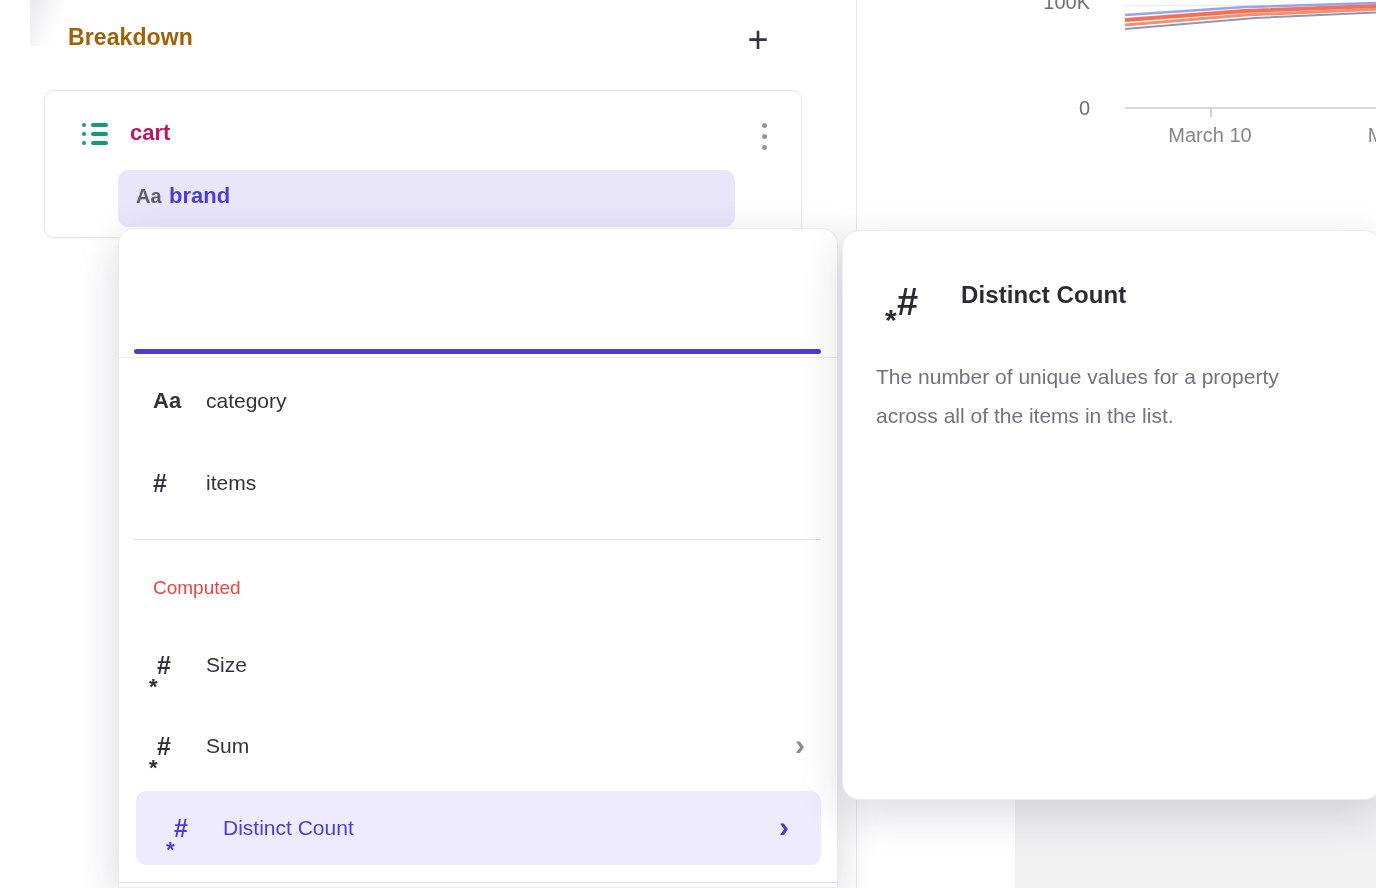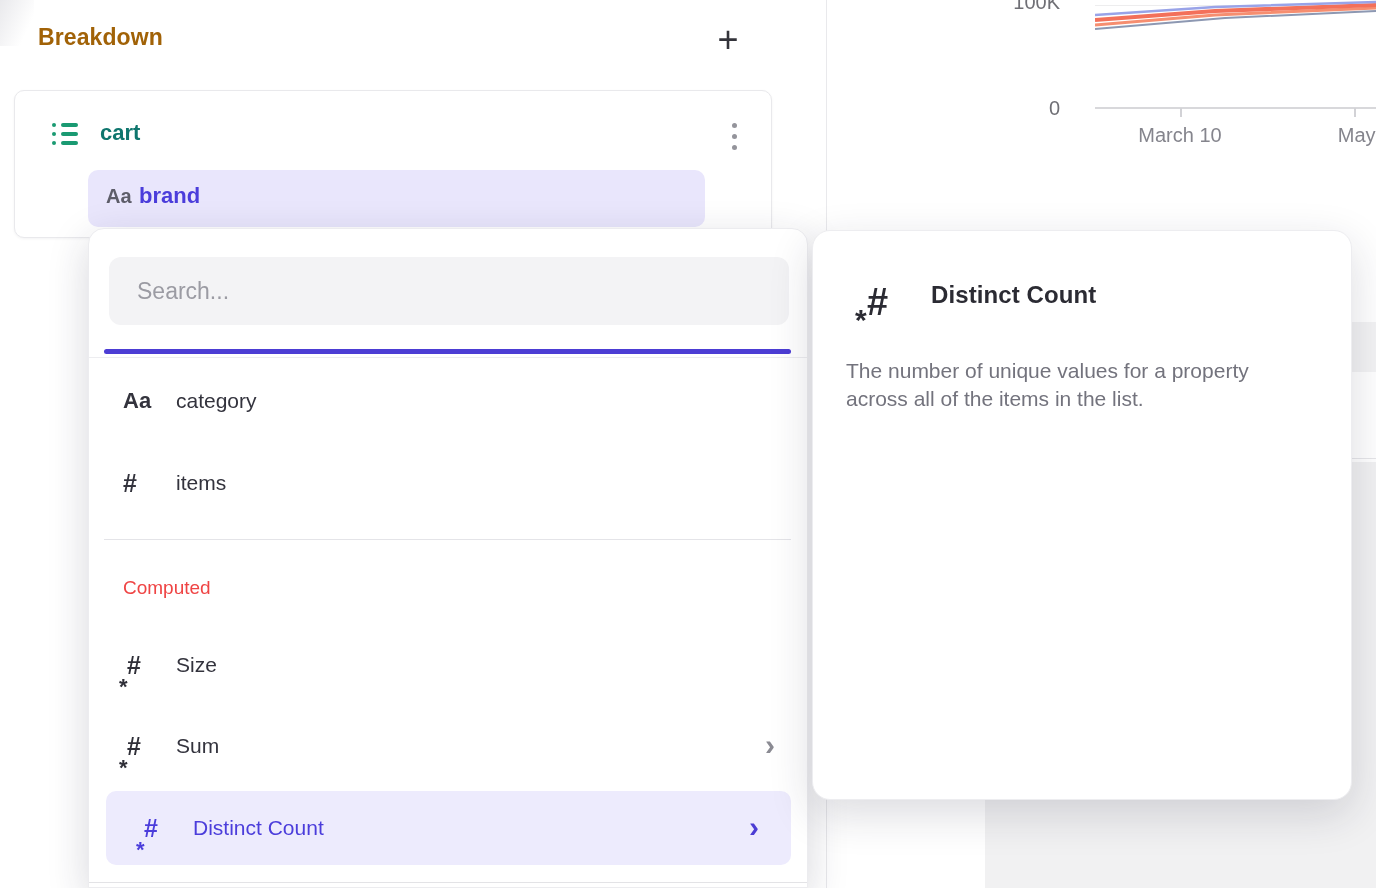--- a/index.html
+++ b/index.html
@@ -1,19 +1,19 @@
 <!DOCTYPE html>
 <html><head>
 <meta charset="utf-8">
 <style>
   * { margin:0; padding:0; box-sizing:border-box; }
   html,body { width:1376px; height:888px; overflow:hidden; background:#ffffff;
               font-family:"Liberation Sans", sans-serif; }
   .abs { position:absolute; }
-  #stage { position:relative; width:1232px; height:888px; background:#fff; }
+  #stage { position:relative; width:1232px; height:888px; background:#fff;margin-left:30px; }
 
   
   .corner-fade { left:0; top:0; width:34px; height:46px;
     background:linear-gradient(115deg,#e9e9ec 0%, rgba(233,233,236,0) 75%); }
 
   
   .v-divider { left:826px; top:0; width:1px; height:888px; background:#e9e9ec; }
   .band-header { left:827px; top:322px; width:549px; height:50px; background:#f3f3f4; }
   .band-divider { left:827px; top:458px; width:549px; height:1px; background:#e6e6e9; }
   .band-gray { left:985px; top:462px; width:391px; height:426px; background:#f1f1f2; }
@@ -37,21 +37,21 @@
     font-size:36px; font-weight:300; color:#33333a; line-height:44px; text-align:center; cursor:pointer;
     font-family:"Liberation Sans", sans-serif; }
 
   
   .bd-card { left:14px; top:90px; width:758px; height:148px; background:#fff;
     border:1px solid #e9e9ec; border-radius:10px; box-shadow:0 1px 3px rgba(20,20,40,.05); }
   .list-icon { left:52px; top:123px; width:26px; height:24px; }
   .list-icon .li-row { display:flex; align-items:center; height:4px; margin-bottom:5px; }
   .list-icon .li-dot { width:4px; height:4px; border-radius:50%; background:#1a9a72; margin-right:5px; }
   .list-icon .li-bar { height:4px; border-radius:2px; background:#1a9a72; flex:1; }
-  .group-name { left:100px; top:120px; font-size:22px; font-weight:600; color:#0f766e; }
+  .group-name { left:100px; top:120px; font-size:22px; font-weight:600; color:#be185d; }
   .kebab { left:722px; top:116px; width:24px; height:40px; display:flex; flex-direction:column;
     align-items:center; justify-content:center; gap:6px; background:transparent; border:none; cursor:pointer; }
   .kebab i { width:5px; height:5px; border-radius:50%; background:#94949b; }
   .prop-chip { left:88px; top:170px; width:617px; height:57px; background:#e9e6fc; border-radius:10px; cursor:pointer; }
   .prop-chip .chip-icon { left:18px; top:15px; font-size:20px; font-weight:600; color:#5d5d69; position:absolute; }
   .prop-chip .chip-label { left:51px; top:13px; font-size:22px; font-weight:600; color:#4b3ddb; position:absolute; }
 
   
   .dropdown { left:88px; top:228px; width:720px; height:660px; background:#fff;
     border:1px solid #ececef; border-radius:16px 16px 0 0;
@@ -92,21 +92,21 @@
   .chev.indigo { color:#4c3dd4; top:9px; }
 
   
   .popover { left:812px; top:230px; width:540px; height:570px; background:#fff;
     border:1px solid #ededf0; border-radius:18px; box-shadow:0 14px 44px rgba(30,30,55,.16); }
   .popover * { position:absolute; }
   .pop-icon { left:44px; top:42px; width:46px; height:58px; }
   .pop-icon .hash { left:10px; top:0; font-size:38px; font-weight:600; color:#2b2b33; line-height:58px; }
   .pop-icon .ast { left:-2px; top:30px; font-size:30px; font-weight:700; color:#2b2b33; }
   .pop-title { left:118px; top:50px; font-size:24px; font-weight:700; color:#2b2b33; letter-spacing:.1px; }
-  .pop-desc { left:33px; top:126px; width:448px; font-size:21px; line-height:28px; color:#73737d; }
+  .pop-desc { left:33px; top:126px; width:448px; font-size:21px; line-height:39px; color:#73737d; }
 </style>
 </head>
 <body>
 
 <div id="stage">
 
   <div class="abs corner-fade"></div>
   <div class="abs v-divider"></div>
   <div class="abs band-header"></div>
   <div class="abs band-divider"></div>
@@ -150,21 +150,20 @@
     <i></i>
       <i></i>
       <i></i>
   </button>
   <div class="abs prop-chip">
     <span class="chip-icon">Aa</span>
     <span class="chip-label">brand</span>
   </div>
 
   <div class="abs dropdown">
-    <input class="search" type="text" placeholder="Search..." style="">
     <div class="tab-underline"></div>
     <div class="tab-hairline"></div>
 
     <div class="dd-row row-category">
       <span class="row-icon">Aa</span>
       <span class="row-label">category</span>
     </div>
     <div class="dd-row row-price">
       <span class="row-icon">#</span>
       <span class="row-label">items</span>

